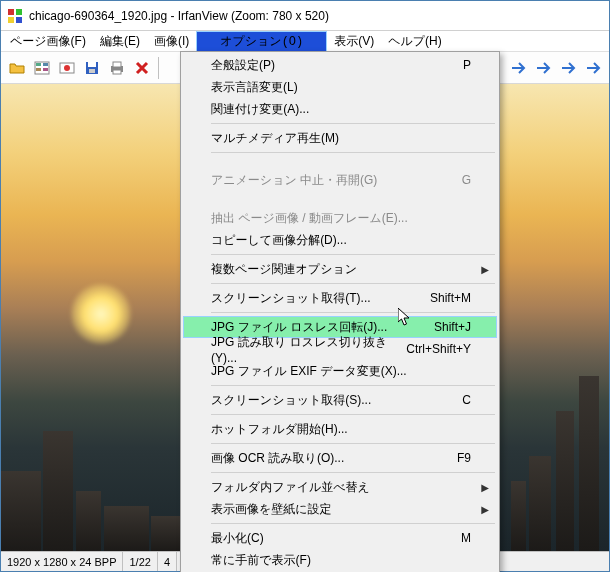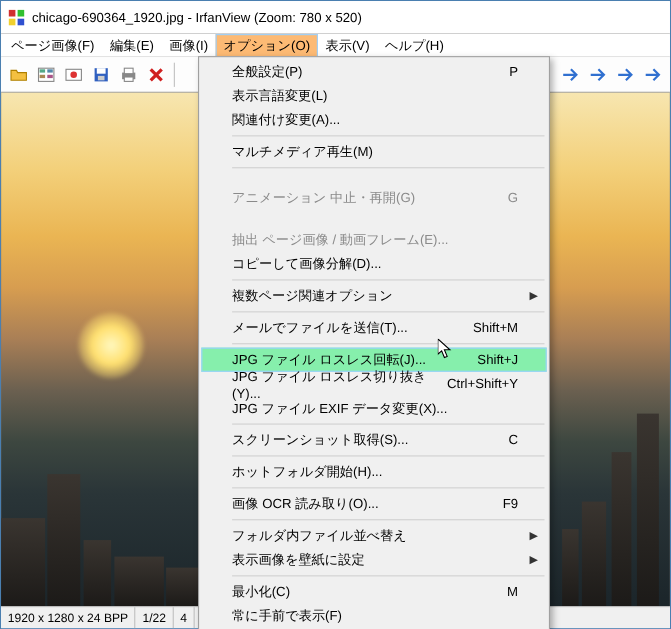--- a/index.html
+++ b/index.html
@@ -3,21 +3,21 @@
 <meta charset="utf-8">
 <style>
   * { box-sizing: border-box; margin: 0; padding: 0; }
   body { font-family: "Yu Gothic UI", "Meiryo UI", "MS UI Gothic", sans-serif; font-size: 12px; background: #fff; overflow: hidden; width: 610px; height: 572px; }
   .window { width: 610px; height: 572px; border: 1px solid #4a7fb0; display: flex; flex-direction: column; background: #fff; }
   .titlebar { background: #fff; height: 30px; display: flex; align-items: center; padding: 0 6px; border-bottom: 1px solid #d0d0d0; }
   .title-icon { width: 16px; height: 16px; margin-right: 6px; }
   .title-text { font-size: 12px; color: #000; }
   .menubar { background: #fff; height: 21px; display: flex; align-items: center; padding: 0 2px; border-bottom: 1px solid #e0e0e0; }
   .menu-item { padding: 2px 7px; font-size: 12px; cursor: default; }
-  .menu-item.open { background: #fdba74; border: 1px solid #99d1ff; padding: 1px 6px; }
+  .menu-item.open { background: #1d4ed8; border: 1px solid #99d1ff; padding: 1px 23px; font-family: Liberation Mono, monospace; }
   .toolbar { background: #fdfdfd; height: 32px; display: flex; align-items: center; padding: 2px 4px; border-bottom: 1px solid #d8d8d8; gap: 1px; }
   .tbtn { width: 24px; height: 24px; display: flex; align-items: center; justify-content: center; border: 1px solid transparent; }
   .tsep { width: 1px; height: 22px; background: #c0c0c0; margin: 0 3px; }
   .canvas-area { flex: 1; position: relative; background: #6a6a6a; overflow: hidden; }
   .image-bg { position: absolute; inset: 0; background: linear-gradient(to bottom, #f7e6b0 0%, #f3d07a 15%, #eab553 28%, #d79d50 38%, #a97f56 48%, #6b6050 58%, #3d4740 68%, #2a3538 78%, #1b252a 100%); }
   .sun { position: absolute; top: 200px; left: 70px; width: 60px; height: 60px; border-radius: 50%; background: radial-gradient(circle at 50% 50%, #fff8c0 0%, #ffe070 40%, rgba(255,200,80,0.0) 80%); filter: blur(2px); }
   .buildings { position: absolute; bottom: 0; left: 0; right: 0; height: 180px; }
   .bld { position: absolute; bottom: 0; background: linear-gradient(to bottom, #3a3530 0%, #1c1a18 100%); }
   .statusbar { height: 20px; background: #f0f0f0; border-top: 1px solid #c0c0c0; display: flex; align-items: center; font-size: 11px; }
   .status-cell { border-right: 1px solid #c0c0c0; padding: 0 6px; height: 100%; display: flex; align-items: center; }
@@ -171,30 +171,30 @@
     <div class="dd-row">
       <span class="dd-label">コピーして画像分解(D)...</span>
     </div>
     <div class="dd-sep"></div>
     <div class="dd-row">
       <span class="dd-label">複数ページ関連オプション</span>
       <span class="dd-arrow">▶</span>
     </div>
     <div class="dd-sep"></div>
     <div class="dd-row">
-      <span class="dd-label">メールでファイルを送信(T)...</span>
+      <span class="dd-label">スクリーンショット取得(T)...</span>
       <span class="dd-short">Shift+M</span>
     </div>
     <div class="dd-sep"></div>
     <div class="dd-row hover">
       <span class="dd-label">JPG ファイル ロスレス回転(J)...</span>
       <span class="dd-short">Shift+J</span>
     </div>
     <div class="dd-row">
-      <span class="dd-label">JPG ファイル ロスレス切り抜き(Y)...</span>
+      <span class="dd-label">JPG 読み取り ロスレス切り抜き(Y)...</span>
       <span class="dd-short">Ctrl+Shift+Y</span>
     </div>
     <div class="dd-row">
       <span class="dd-label">JPG ファイル EXIF データ変更(X)...</span>
     </div>
     <div class="dd-sep"></div>
     <div class="dd-row">
       <span class="dd-label">スクリーンショット取得(S)...</span>
       <span class="dd-short">C</span>
     </div>

